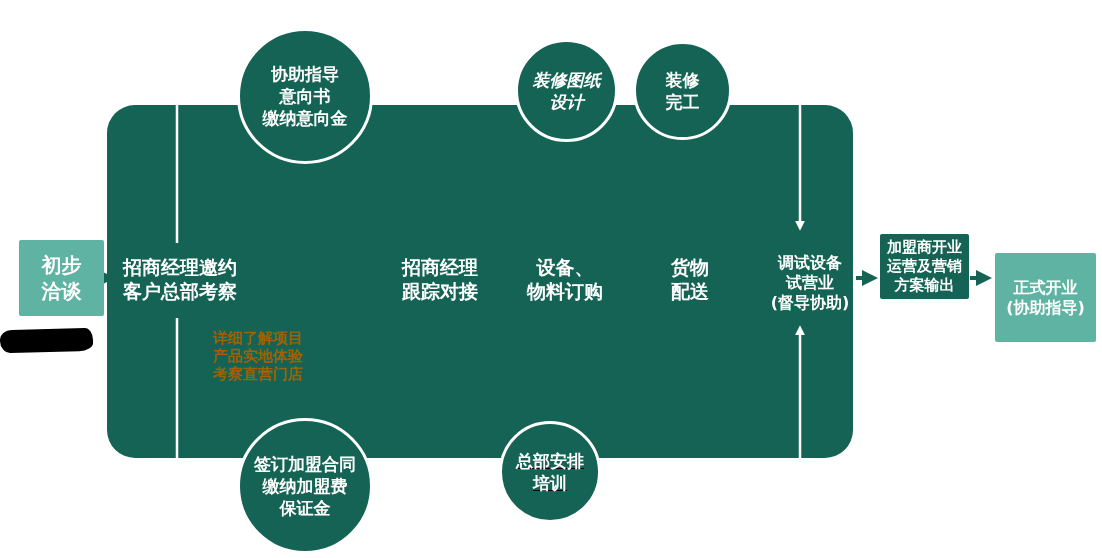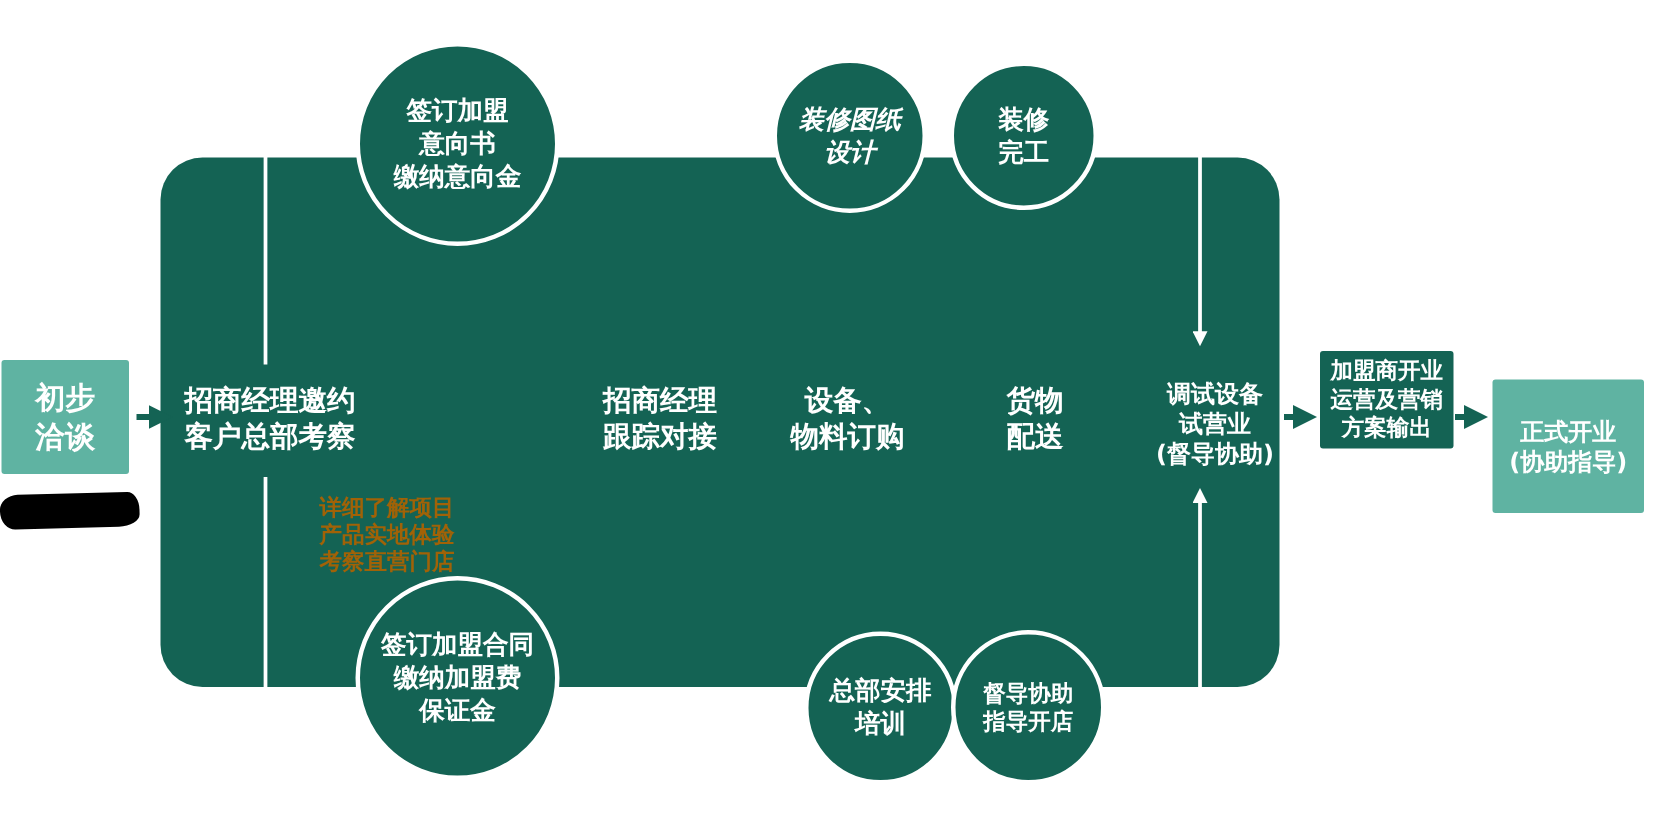--- a/index.html
+++ b/index.html
@@ -74,21 +74,21 @@
     <path class="a-dark" marker-end="url(#mDark)" d="M970 278 L980 278"></path>
 
     <path class="a-white" marker-end="url(#mWhite)" d="M177 243 L177 93 L220 93"></path>
     <path class="a-white" marker-end="url(#mWhite)" d="M177 318 L177 468 L220 468"></path>
     <path class="a-white" marker-end="url(#mWhite)" d="M619 90 L625 90"></path>
     <path class="a-white" marker-end="url(#mWhite)" d="M735 90 L800 90 L800 222"></path>
     <path class="a-white" marker-end="url(#mWhite)" d="M619 472 L625 472"></path>
     <path class="a-white" marker-end="url(#mWhite)" d="M739 472 L800 472 L800 334"></path>
   </svg>
 
-  <div class="box light-box" style="left:1px; top:240px; width:85px; height:76px;">
+  <div class="box light-box" style="left:19px; top:240px; width:85px; height:76px;">
     <span class="node-text f20">初步
 洽谈</span>
   </div>
 
   <div class="stage" style="left:100px; top:255px; width:160px; height:48px;">
     <span class="node-text f19">招商经理邀约
 客户总部考察</span>
   </div>
   <div class="stage" style="left:372px; top:255px; width:136px; height:48px;">
     <span class="node-text f19">招商经理
@@ -102,45 +102,41 @@
     <span class="node-text f19">设备、
 物料订购</span>
   </div>
   <div class="stage" style="left:748px; top:252px; width:124px; height:62px;">
     <span class="node-text f16">调试设备
 试营业
 (督导协助)</span>
   </div>
 
   <div class="circle" style="left:237px; top:28px; width:136px; height:136px;">
-    <span class="node-text f17">签订加盟
+    <span class="node-text f17">协助指导
 意向书
 缴纳意向金</span>
   </div>
   <div class="circle" style="left:515px; top:39px; width:103px; height:103px;font-style:italic;">
     <span class="node-text f17">装修图纸
 设计</span>
   </div>
   <div class="circle" style="left:633px; top:41px; width:99px; height:99px;">
     <span class="node-text f17">装修
 完工</span>
   </div>
 
-  <div class="circle" style="left:237px; top:384px; width:136px; height:136px;align-items:center;">
+  <div class="circle" style="left:237px; top:418px; width:136px; height:136px;align-items:center;">
     <span class="node-text f17">签订加盟合同
 缴纳加盟费
 保证金</span>
   </div>
-  <div class="circle" style="left:536px; top:421px; width:102px; height:102px;">
+  <div class="circle" style="left:499px; top:421px; width:102px; height:102px;text-decoration:underline;">
     <span class="node-text f17">总部安排
 培训</span>
-  </div>
-  <div class="circle" style="left:634px; top:420px; width:103px; height:103px;">
-    <span class="node-text f15">督导协助
-指导开店</span>
   </div>
 
   <div class="box dark-box" style="left:880px; top:234px; width:89px; height:65px;">
     <span class="node-text f15">加盟商开业
 运营及营销
 方案输出</span>
   </div>
   <div class="box light-box" style="left:995px; top:233px; width:101px; height:89px;margin-top:20px;">
     <span class="node-text f16">正式开业
 (协助指导)</span>

